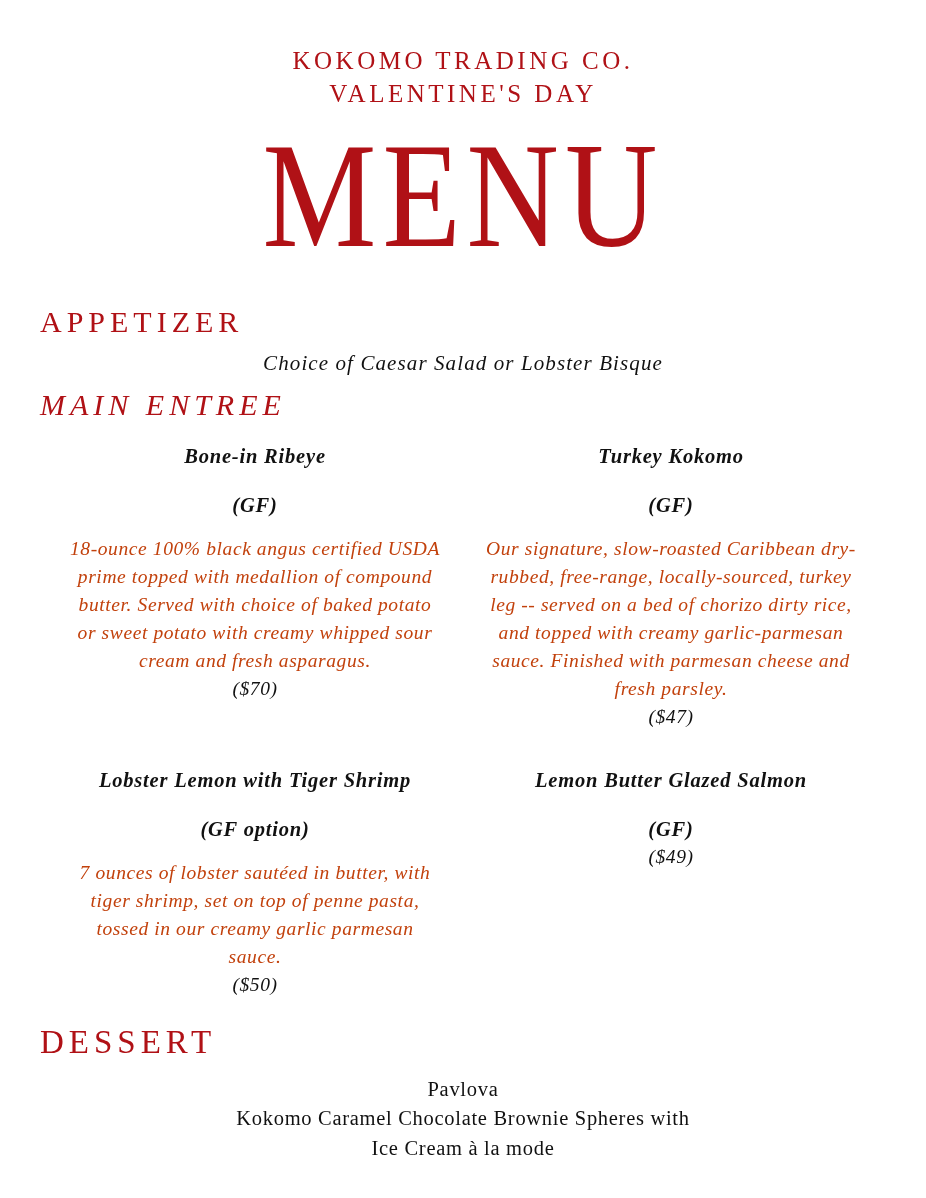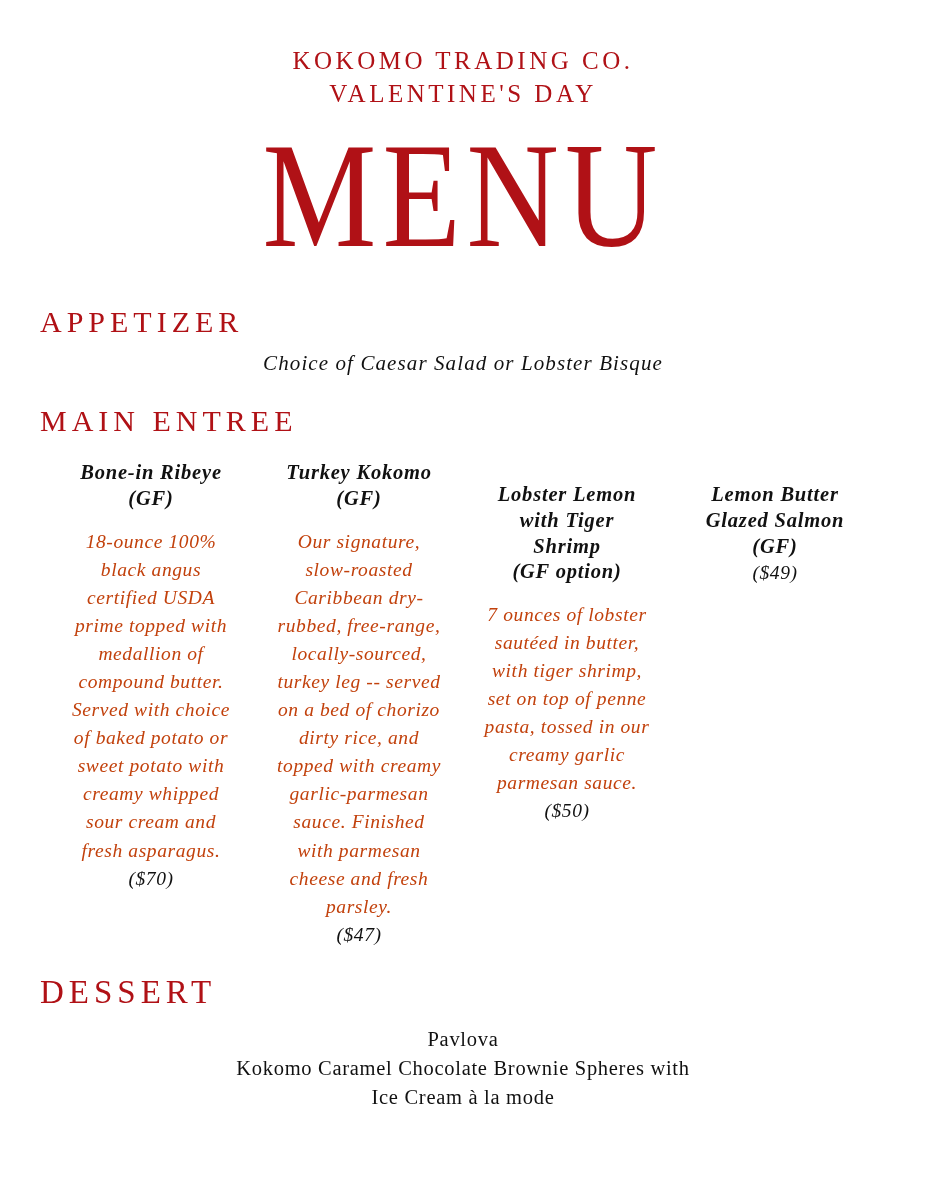--- a/index.html
+++ b/index.html
@@ -50,36 +50,36 @@
 
   
   .section-heading {
     color: #b01116;
     font-size: 30px;
     letter-spacing: 5px;
     font-weight: 400;
     font-family: "Liberation Serif", serif;
   }
   #appetizer-heading { margin-top: 58px; }
-  #entree-heading { margin-top: 28px; }
+  #entree-heading { margin-top: 12px; font-style: italic; }
   #dessert-heading { margin-top: 26px; font-size: 33px; }
 
   .section-sub {
     text-align: center;
     font-style: italic;
     font-size: 21px;
     letter-spacing: 1.1px;
     margin-top: 12px;
     color: #111;
   }
 
   
   .entrees {
     display: grid;
-    grid-template-columns: 1fr 1fr 1fr 1fr;
+    grid-template-columns: 1fr 1fr;
     column-gap: 42px;
     row-gap: 16px;
     margin-top: 22px;
     padding: 0 28px;
   }
   .dish { text-align: center; }
   .dish-name {
     font-weight: bold;
     font-style: italic;
     font-size: 20.5px;
@@ -87,20 +87,21 @@
     line-height: 1.25;
     color: #111;
   }
   .dish-tag {
     font-weight: bold;
     font-style: italic;
     font-size: 20.5px;
     letter-spacing: 0.8px;
     line-height: 1.25;
     color: #111;
+    margin-top: 23px;
   }
   .dish-desc {
     font-style: italic;
     font-size: 19.5px;
     letter-spacing: 0.6px;
     line-height: 1.44;
     margin-top: 16px;
     color: #c2410c;
   }
   .dish-price {

